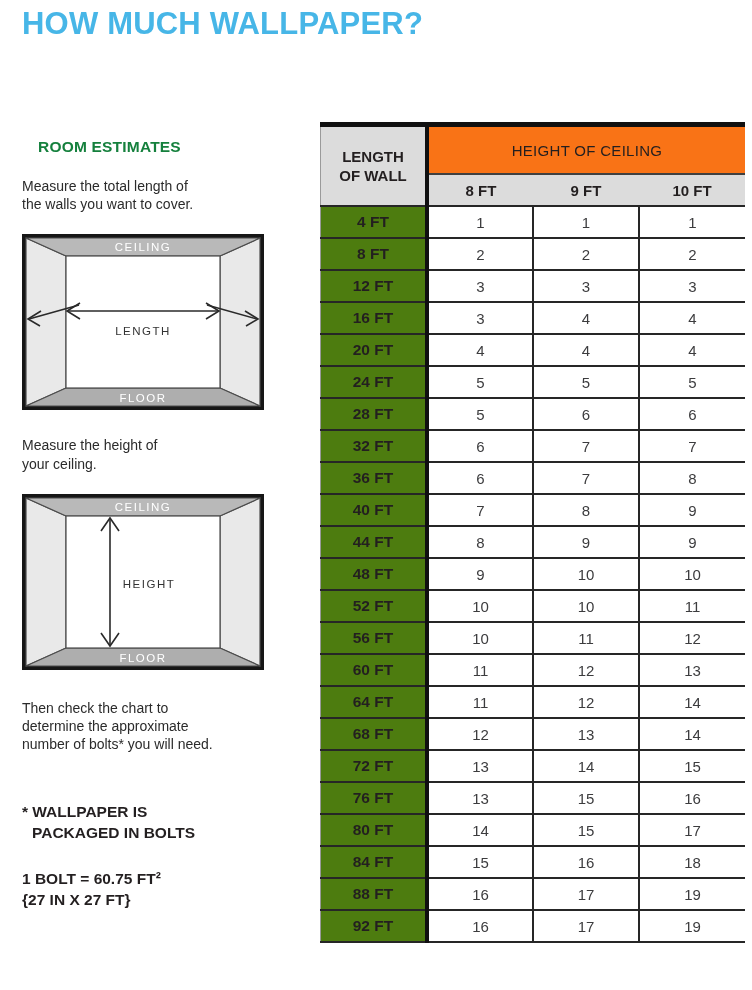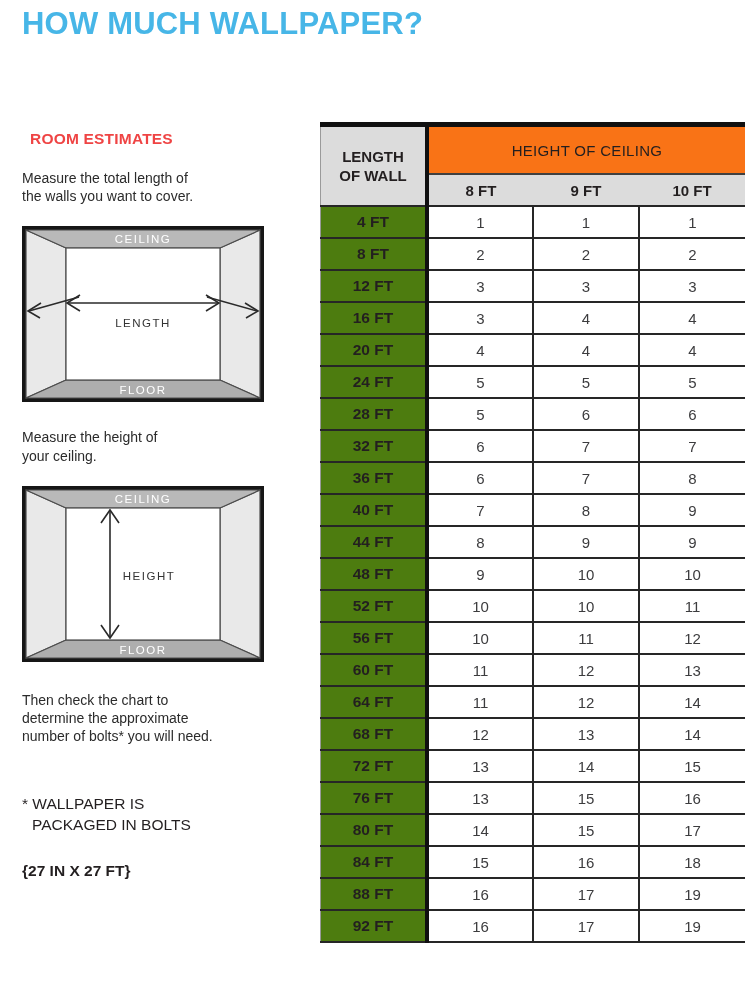--- a/index.html
+++ b/index.html
@@ -13,38 +13,38 @@
   .page { position: relative; width: 752px; height: 754px; }
 
   h1.title {
     position: absolute; left: 22px; top: 6px; margin: 0;
     font-size: 31px; font-weight: bold; letter-spacing: 0.2px;
     color: #47b6e7;
   }
 
   .section-heading {
     font-size: 15.5px; font-weight: bold; letter-spacing: 0.2px;
-    color: #ef4444; margin: 8px;
+    color: #15803d; margin: 16px;
   }
 
   
   .left-col { position: absolute; left: 22px; top: 122px; width: 288px; }
   .instr {
     font-size: 14px; line-height: 1.3; margin: 0;
     white-space: pre-line; color: #2b2b2b;
   }
   .instr.first { margin-top: 21px; }
   .instr.mid   { margin-top: 26px; }
   .instr.last  { margin-top: 29px; }
   svg.room-diagram { display: block; margin-top: 21px; }
   svg.room-diagram text {
     font-family: "Liberation Sans", sans-serif;
     font-size: 11.5px; letter-spacing: 1.5px;
   }
-  .footnote { margin-top: 49px; font-size: 15.5px; font-weight: normal; line-height: 1.35; }
+  .footnote { margin-top: 49px; font-size: 15.5px; font-weight: bold; line-height: 1.35; }
   .footnote .line2 { padding-left: 10px; }
   .bolt-info { margin-top: 25px; font-size: 15.5px; font-weight: bold; line-height: 1.35; }
 
   
   .right-col { position: absolute; left: 320px; top: 122px; width: 426px; }
   .right-col .section-heading { text-align: center; margin-bottom: 10px; }
 
   table.bolt-table {
     border-collapse: collapse; width: 425px; table-layout: fixed;
     border-top: 5px solid #101010;
@@ -133,20 +133,21 @@
     <p class="instr last">Then check the chart to
 determine the approximate
 number of bolts* you will need.</p>
 
     <div class="footnote">
       <div>* WALLPAPER IS</div>
       <div class="line2">PACKAGED IN BOLTS</div>
     </div>
 
     <div class="bolt-info">
+      <div>1 BOLT = 60.75 FT²</div>
       <div>{27 IN X 27 FT}</div>
     </div>
   </div>
 
   <div class="right-col">
 
     <table class="bolt-table">
       <thead>
         <tr>
           <th class="corner" rowspan="2">LENGTH

